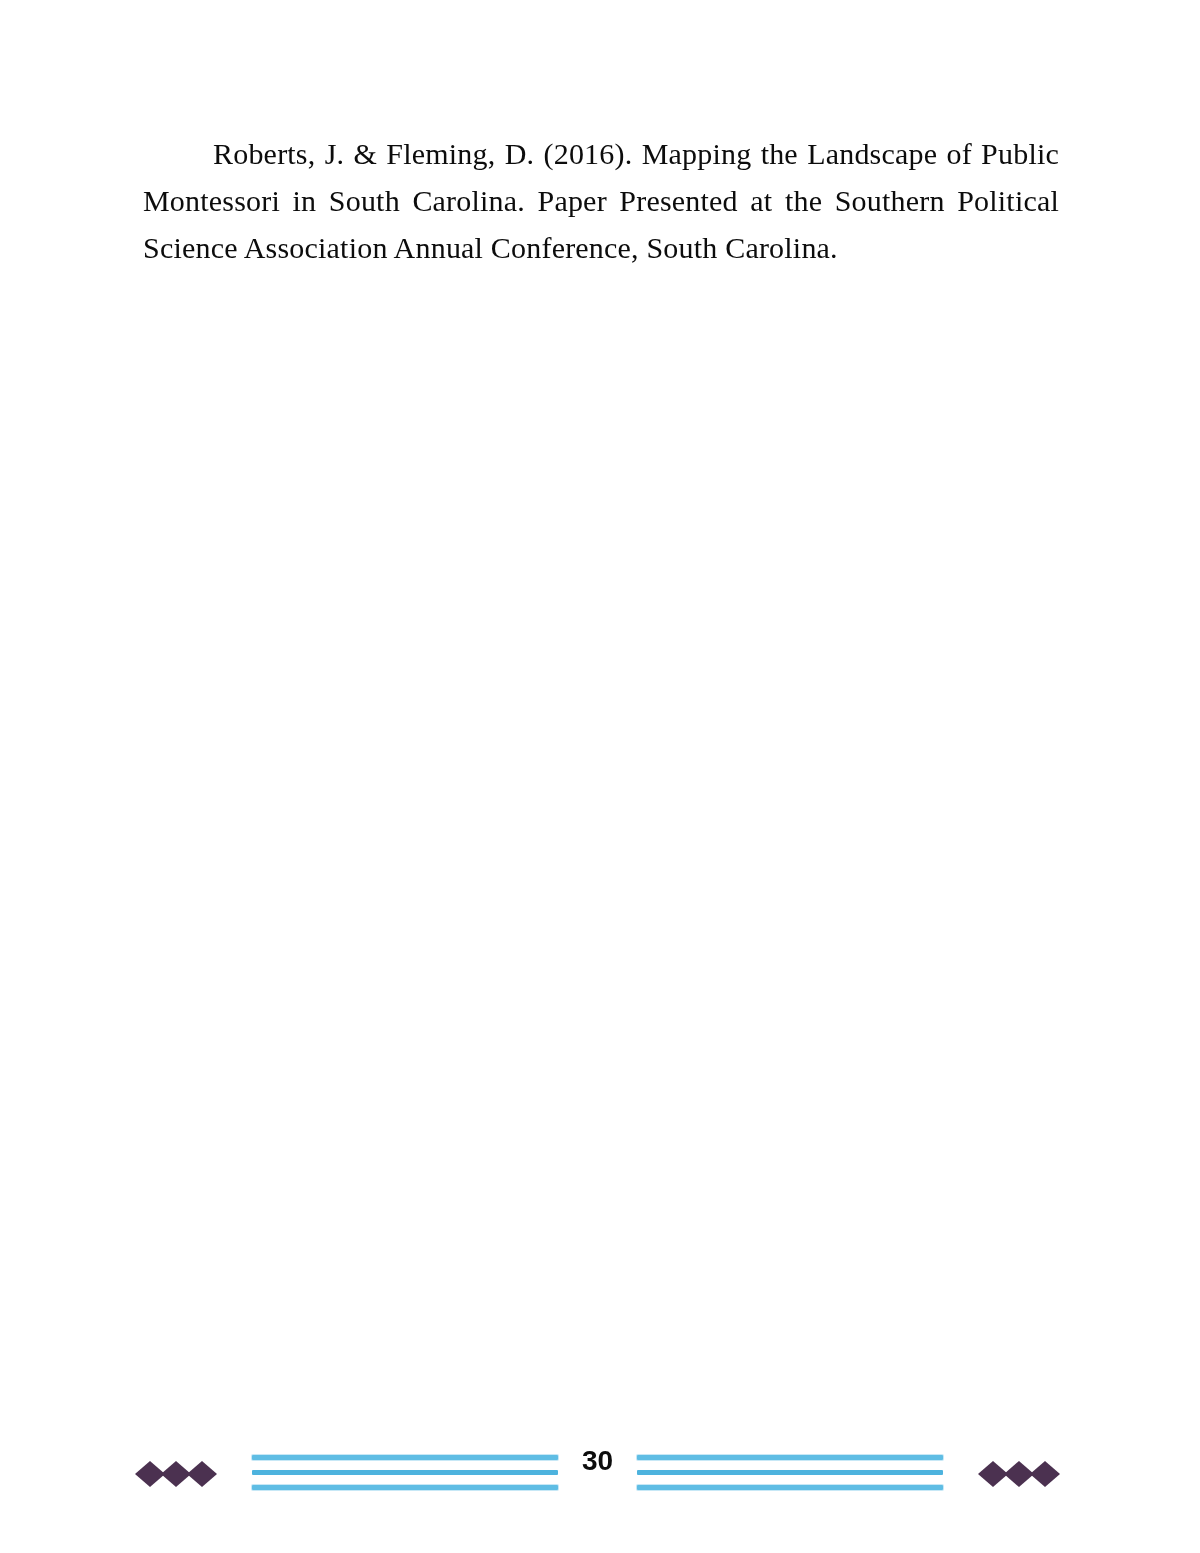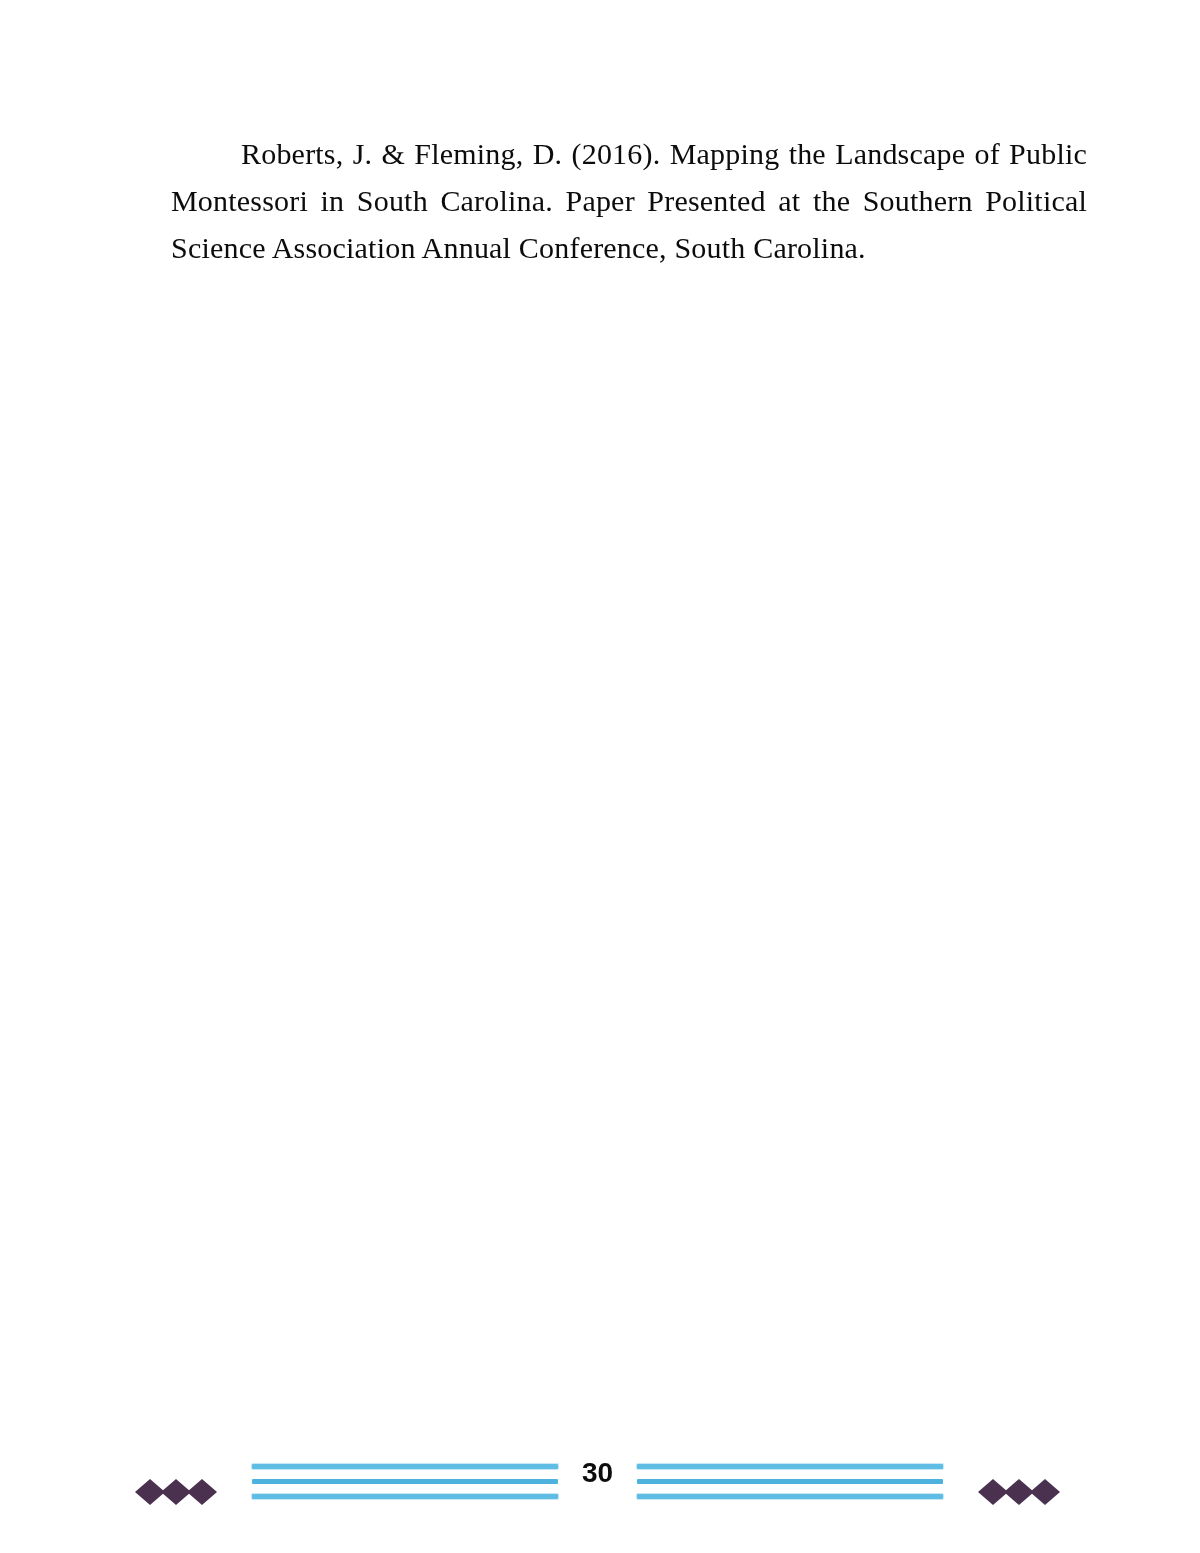--- a/index.html
+++ b/index.html
@@ -13,39 +13,38 @@
     height: 1553px;
     background: #ffffff;
     overflow: hidden;
     font-family: "Liberation Serif", "DejaVu Serif", serif;
   }
   .content {
     position: absolute;
     top: 130px;
     left: 143px;
     width: 916px;
-    margin-left: 28px;
   }
   p.reference {
     margin: 0 0 33px 0;
     font-size: 30px;
     line-height: 47px;
     color: #0c0c0c;
     text-align: justify;
     text-indent: 70px;
     letter-spacing: 0.2px;
   }
   .footer {
     position: absolute;
     top: 1454px;
     left: 135px;
     right: 140px;
     height: 44px;
     display: flex;
-    align-items: flex-end;
+    align-items: flex-start;
   }
   .diamond-group {
     display: flex;
     align-items: center;
     position: relative;
     top: 7px;
     flex: 0 0 auto;
   }
   .diamond {
     width: 30px;

